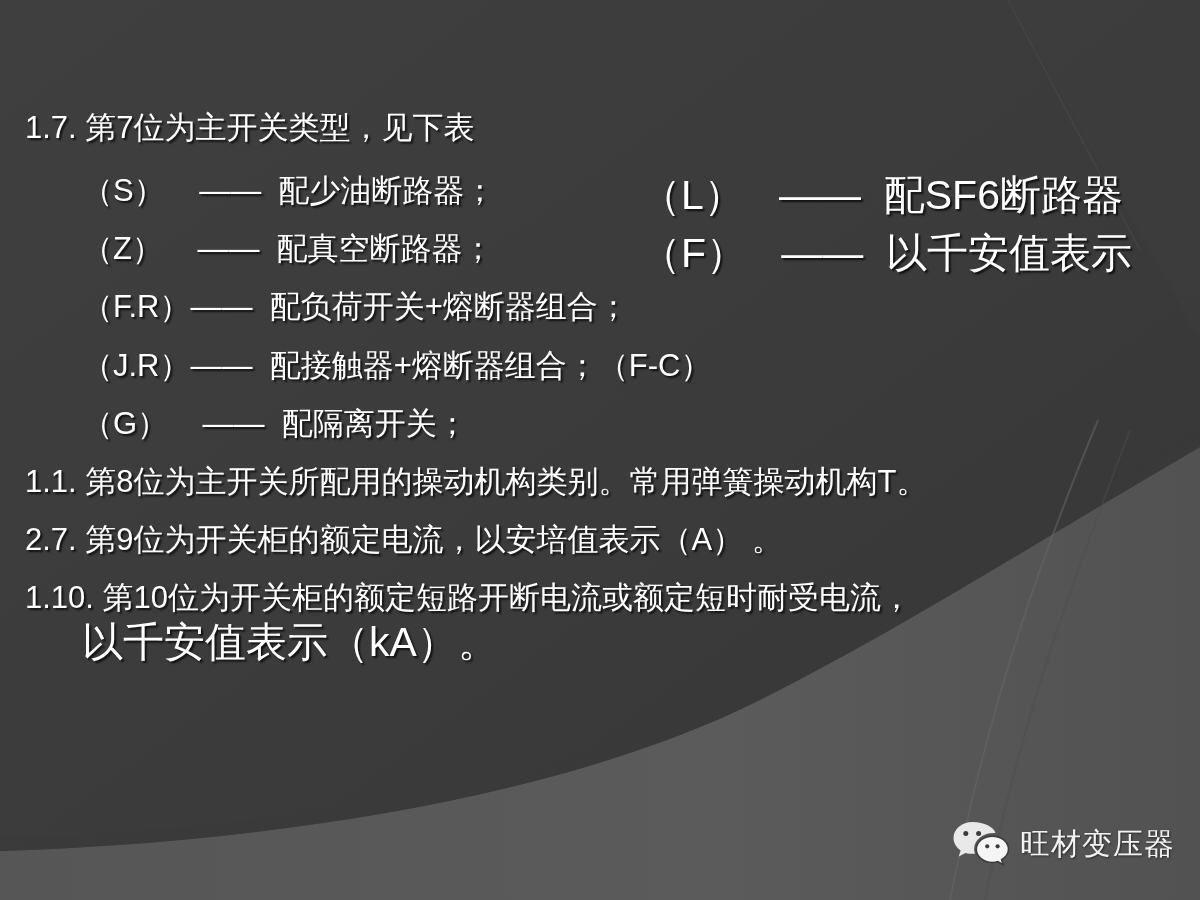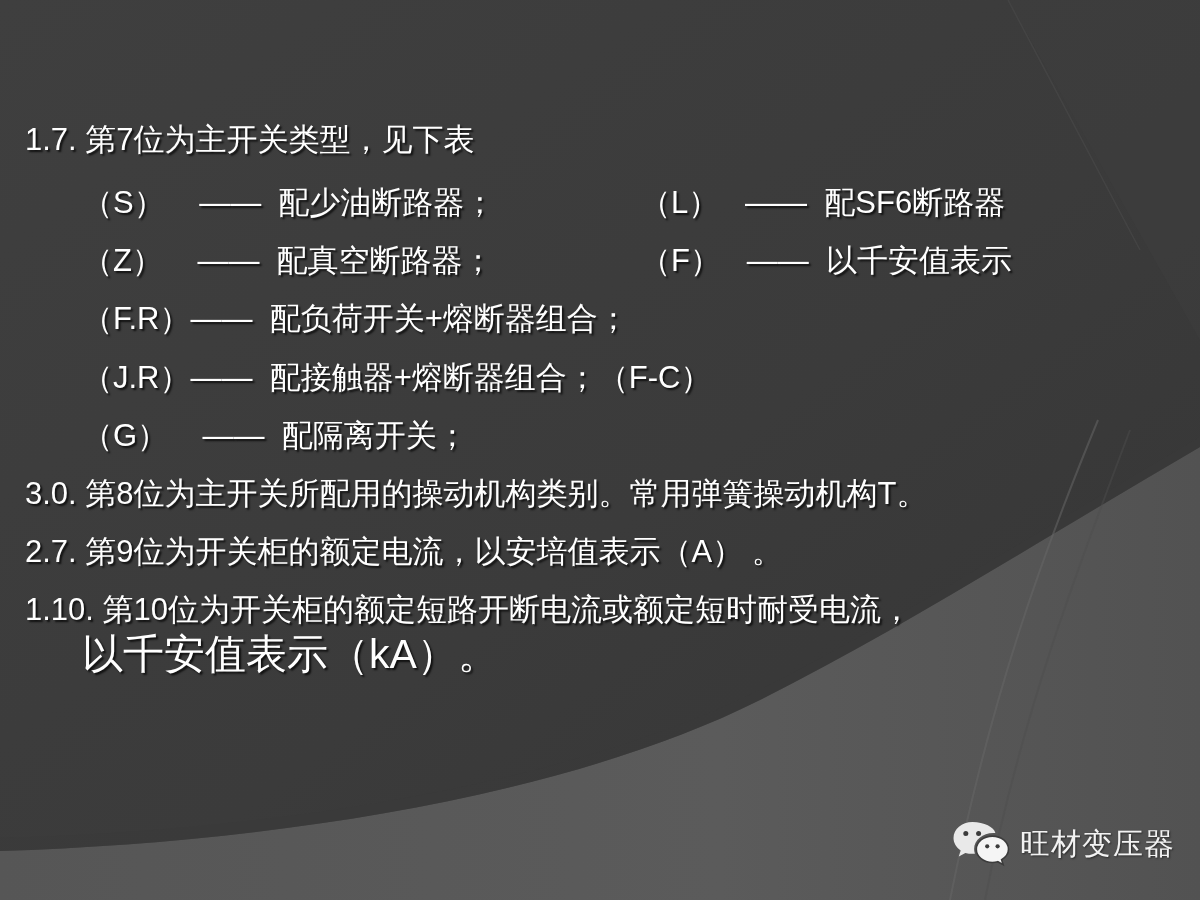--- a/index.html
+++ b/index.html
@@ -19,21 +19,21 @@
   #bg-svg {
     position: absolute;
     left: 0; top: 0;
     width: 1200px;
     height: 900px;
     display: block;
   }
   
   #content {
     position: absolute;
-    left: 0; top: 12px;
+    left: 0; top: 0;
     width: 1200px;
     height: 700px;
   }
   .line {
     position: absolute;
     color: #ffffff;
     white-space: pre;
     text-shadow: 2px 2px 2px rgba(0,0,0,0.75);
     letter-spacing: 0px;
     line-height: 1;
@@ -48,21 +48,21 @@
   }
   .cont {
     font-size: 41px;
     left: 82px;
   }
   .col-right {
     position: absolute;
     color: #ffffff;
     white-space: pre;
     text-shadow: 2px 2px 2px rgba(0,0,0,0.75);
-    font-size: 31px;
+    font-size: 41px;
     line-height: 1;
   }
   
   #watermark {
     position: absolute;
     left: 952px;
     top: 820px;
     display: flex;
     align-items: center;
     gap: 10px;
@@ -122,21 +122,21 @@
 
     <div class="line lvl2" style="top:233px">（Z）    ——  配真空断路器；</div>
     <div class="col-right" style="top:233px; left:640px">（F）   ——  以千安值表示</div>
 
     <div class="line lvl2" style="top:350px">（J.R）——  配接触器+熔断器组合；（F-C）</div>
 
     <div class="line lvl2" style="top:291px">（F.R）——  配负荷开关+熔断器组合；</div>
 
     <div class="line lvl2" style="top:408px">（G）    ——  配隔离开关；</div>
 
-    <div class="line lvl1" style="top:466px">3.0. 第8位为主开关所配用的操动机构类别。常用弹簧操动机构T。</div>
+    <div class="line lvl1" style="top:466px">1.1. 第8位为主开关所配用的操动机构类别。常用弹簧操动机构T。</div>
 
     <div class="line lvl1" style="top:524px">2.7. 第9位为开关柜的额定电流，以安培值表示（A） 。</div>
 
     <div class="line lvl1" style="top:582px">1.10. 第10位为开关柜的额定短路开断电流或额定短时耐受电流，</div>
 
     <div class="line cont" style="top:622px">以千安值表示（kA）。</div>
 
   </div>
 
   <div id="watermark">

